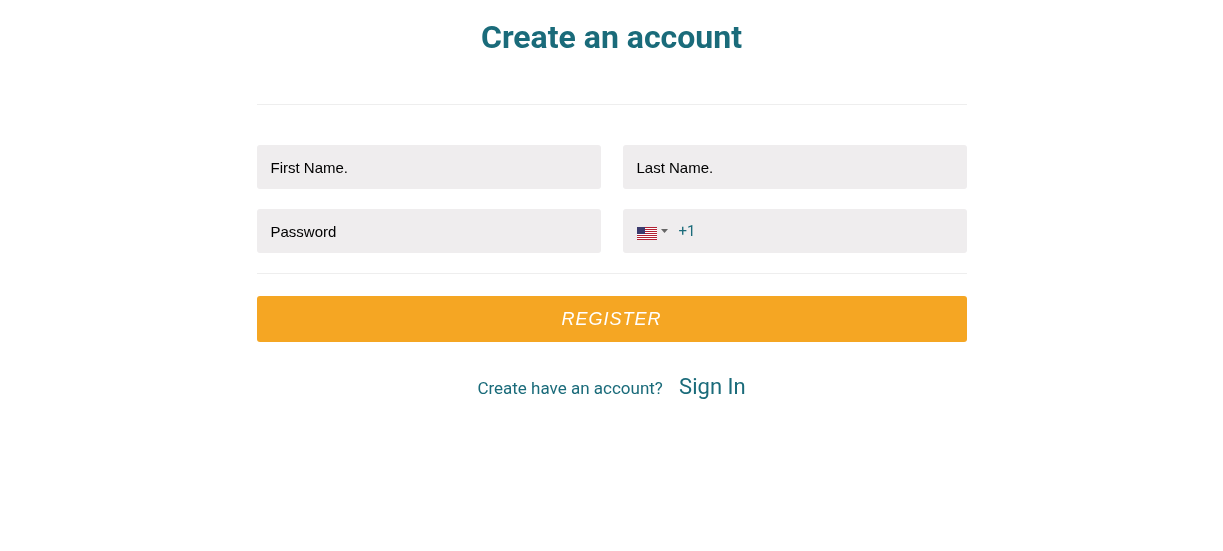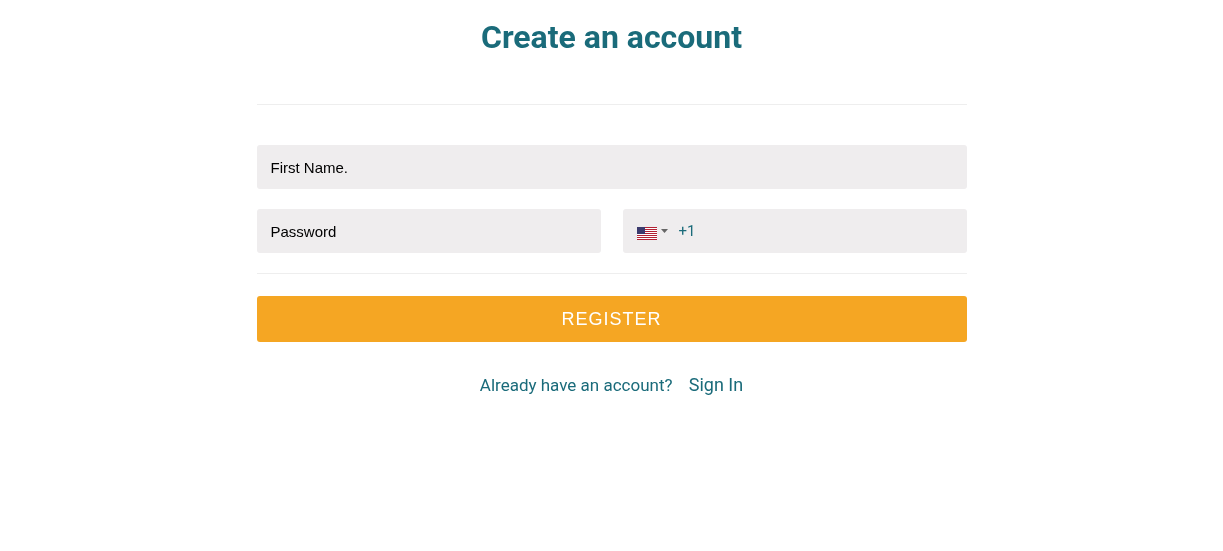--- a/index.html
+++ b/index.html
@@ -103,44 +103,48 @@
       width: 100%;
       height: 46px;
       background: #f5a623;
       border: none;
       border-radius: 3px;
       color: #ffffff;
       font-size: 18px;
       font-weight: 400;
       letter-spacing: 1px;
       cursor: pointer;
+      font-style: italic;
     }
     .signin-row {
       text-align: center;
       margin-top: 32px;
       font-size: 17px;
       color: #1a6b7a;
     }
     .signin-link {
       color: #1a6b7a;
       margin-left: 12px;
       cursor: pointer;
-      font-size: 18px;
+      font-size: 22px;
     }
   </style>
 </head>
 <body>
 
 <div class="container">
   <h1 class="page-title">Create an account</h1>
   <hr class="divider">
 
   <div class="form-row">
     <div class="form-col">
       <input type="text" class="form-input" placeholder="First Name." style="">
+    </div>
+    <div class="form-col">
+      <input type="text" class="form-input" placeholder="Last Name." style="">
     </div>
   </div>
 
 
   <div class="form-row">
     <div class="form-col">
       <input type="password" class="form-input" placeholder="Password" style="">
     </div>
     <div class="form-col">
       <div class="phone-wrapper">
@@ -167,16 +171,16 @@
         <input type="tel" class="phone-input" style="">
       </div>
     </div>
   </div>
 
   <hr class="bottom-divider">
 
   <button class="register-button">REGISTER</button>
 
   <div class="signin-row">
-    <span>Already have an account?</span>
+    <span>Create have an account?</span>
     <a class="signin-link">Sign In</a>
   </div>
 </div>
 
 </body></html>

